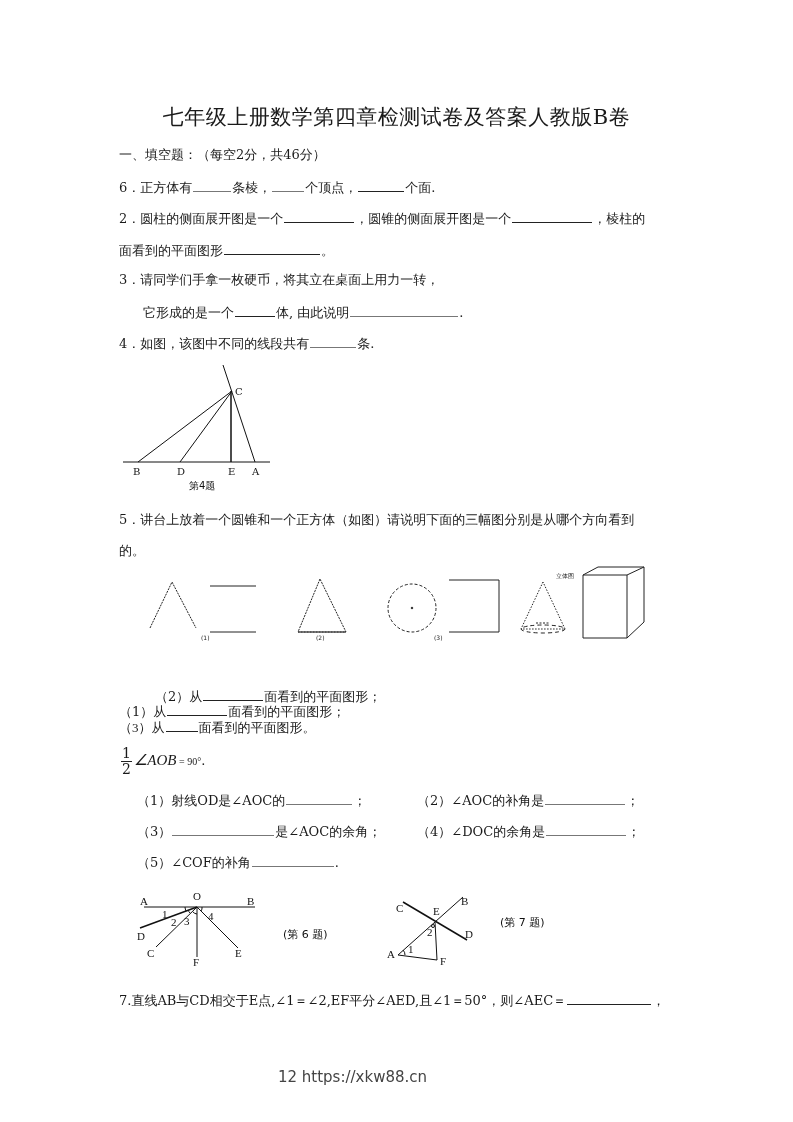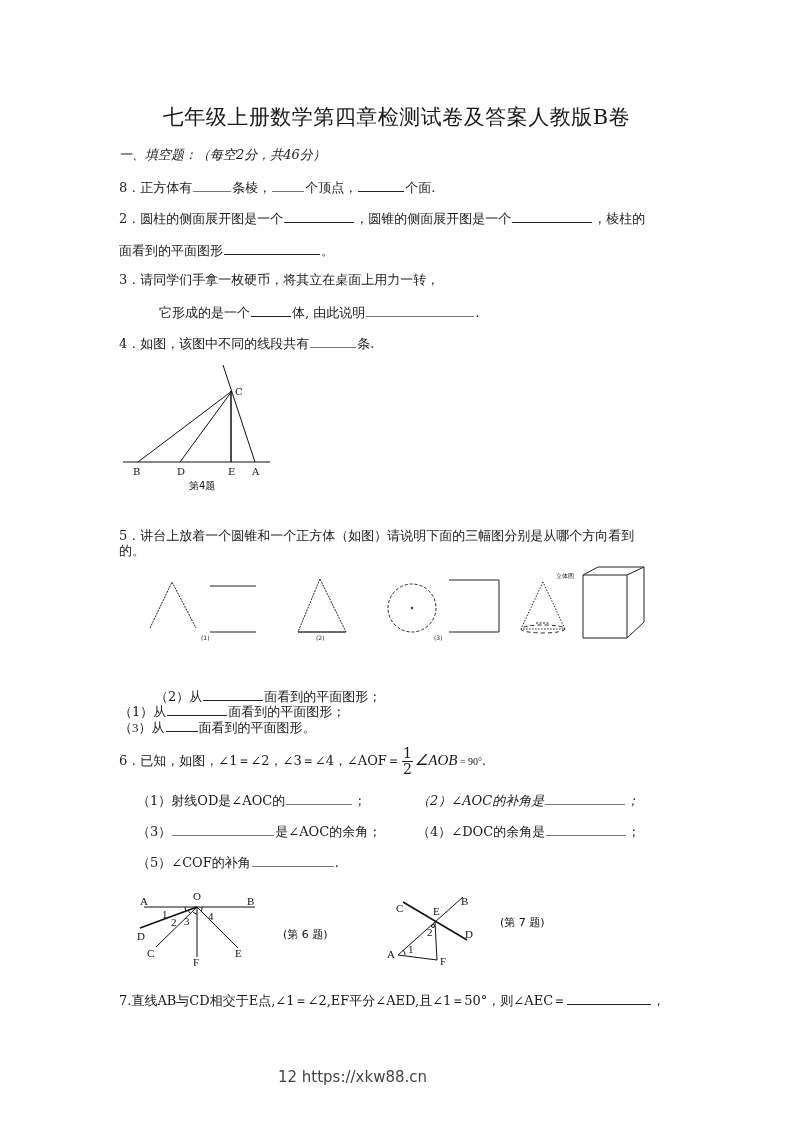--- a/index.html
+++ b/index.html
@@ -16,35 +16,35 @@
   .frac span { display: block; }
   .frac .num { border-bottom: 1px solid #222; padding: 0 1px; }
   .math { font-family: "Liberation Serif", serif; font-style: italic; font-size: 15px; }
   .math-up { font-family: "Liberation Serif", serif; font-size: 10px; }
 </style>
 </head>
 <body>
 
 <div class="abs title">七年级上册数学第四章检测试卷及答案人教版B卷</div>
 
-<div class="line" style="top:146px;font-style:italic;">一、填空题：（每空2分，共46分）</div>
+<div class="line" style="top:146px;">一、填空题：（每空2分，共46分）</div>
 
 <div class="line" style="top:177px;">
-  <span>8．正方体有</span><span class="blank thin" style="width:38px"></span><span>条棱，</span><span class="blank thin" style="width:32px"></span><span>个顶点，</span><span class="blank" style="width:46px"></span><span>个面.</span>
+  <span>6．正方体有</span><span class="blank thin" style="width:38px"></span><span>条棱，</span><span class="blank thin" style="width:32px"></span><span>个顶点，</span><span class="blank" style="width:46px"></span><span>个面.</span>
 </div>
 
 <div class="line" style="top:208px;">
   <span>2．圆柱的侧面展开图是一个</span><span class="blank" style="width:70px"></span><span>，圆锥的侧面展开图是一个</span><span class="blank" style="width:80px"></span><span>，棱柱的</span>
 </div>
 <div class="line" style="top:240px;">
   <span>面看到的平面图形</span><span class="blank" style="width:96px"></span><span>。</span>
 </div>
 
 <div class="line" style="top:271px;">3．请同学们手拿一枚硬币，将其立在桌面上用力一转，</div>
-<div class="line" style="top:302px; left:143px;margin-left:16px;">
+<div class="line" style="top:302px; left:143px;">
   <span>它形成的是一个</span><span class="blank" style="width:40px"></span><span>体, 由此说明</span><span class="blank thin" style="width:108px"></span><span>.</span>
 </div>
 
 <div class="line" style="top:333px;">
   <span>4．如图，该图中不同的线段共有</span><span class="blank thin" style="width:46px"></span><span>条.</span>
 </div>
 
 <svg class="fig" style="left:115px; top:360px;" width="170" height="135" viewBox="0 0 170 135">
   <g stroke="#111" stroke-width="1" fill="none">
     <line x1="8" y1="102" x2="155" y2="102"></line>
@@ -56,21 +56,21 @@
   <g font-family="DejaVu Serif, serif" font-size="10" fill="#111">
     <text x="120" y="35">C</text>
     <text x="18" y="115">B</text>
     <text x="62" y="115">D</text>
     <text x="113" y="115">E</text>
     <text x="137" y="115">A</text>
   </g>
   <text x="74" y="129" font-family="DejaVu Sans, sans-serif" font-size="10" fill="#111">第4题</text>
 </svg>
 
-<div class="line" style="top:511px;margin-top:16px;">5．讲台上放着一个圆锥和一个正方体（如图）请说明下面的三幅图分别是从哪个方向看到</div>
+<div class="line" style="top:511px;">5．讲台上放着一个圆锥和一个正方体（如图）请说明下面的三幅图分别是从哪个方向看到</div>
 <div class="line" style="top:542px;">的。</div>
 
 <svg class="fig" style="left:140px; top:565px;" width="520" height="80" viewBox="0 0 520 80">
   <g stroke="#222" stroke-width="1" fill="none">
 
     <polyline points="10,63 32,17 56,63" stroke-dasharray="2,1"></polyline>
     <line x1="70" y1="21" x2="116" y2="21"></line>
     <line x1="70" y1="67" x2="116" y2="67"></line>
 
     <polygon points="180,14 158,67 206,67" stroke-dasharray="2,1"></polygon>
@@ -100,27 +100,27 @@
   <span>（1）从</span><span class="blank" style="width:60px"></span><span>面看到的平面图形；</span>
 </div>
 <div class="line" style="top:686px;margin-left:36px;">
   <span>（2）从</span><span class="blank" style="width:60px"></span><span>面看到的平面图形；</span>
 </div>
 <div class="line" style="top:717px;font-family:Liberation Serif, serif;">
   <span>（3）从</span><span class="blank" style="width:32px"></span><span>面看到的平面图形。</span>
 </div>
 
 <div class="line" style="top:745px; line-height:30px;">
-  <span>6．已知，如图，∠1＝∠2，∠3＝∠4，∠AOF＝</span><span class="frac"><span class="num">1</span><span>2</span></span><span class="math">∠AOB</span><span class="math-up"> = 90°</span><span>.</span>
+  <span class="frac"><span class="num">1</span><span>2</span></span><span class="math">∠AOB</span><span class="math-up"> = 90°</span><span>.</span>
 </div>
 
 <div class="line" style="top:790px; left:137px;">
   <span>（1）射线OD是∠AOC的</span><span class="blank thin" style="width:66px"></span><span>；</span>
 </div>
-<div class="line" style="top:790px; left:417px;font-style:italic;">
+<div class="line" style="top:790px; left:417px;">
   <span>（2）∠AOC的补角是</span><span class="blank thin" style="width:80px"></span><span>；</span>
 </div>
 <div class="line" style="top:821px; left:137px;">
   <span>（3）</span><span class="blank thin" style="width:102px"></span><span>是∠AOC的余角；</span>
 </div>
 <div class="line" style="top:821px; left:417px;">
   <span>（4）∠DOC的余角是</span><span class="blank thin" style="width:80px"></span><span>；</span>
 </div>
 <div class="line" style="top:852px; left:137px;">
   <span>（5）∠COF的补角</span><span class="blank thin" style="width:82px"></span><span>.</span>

